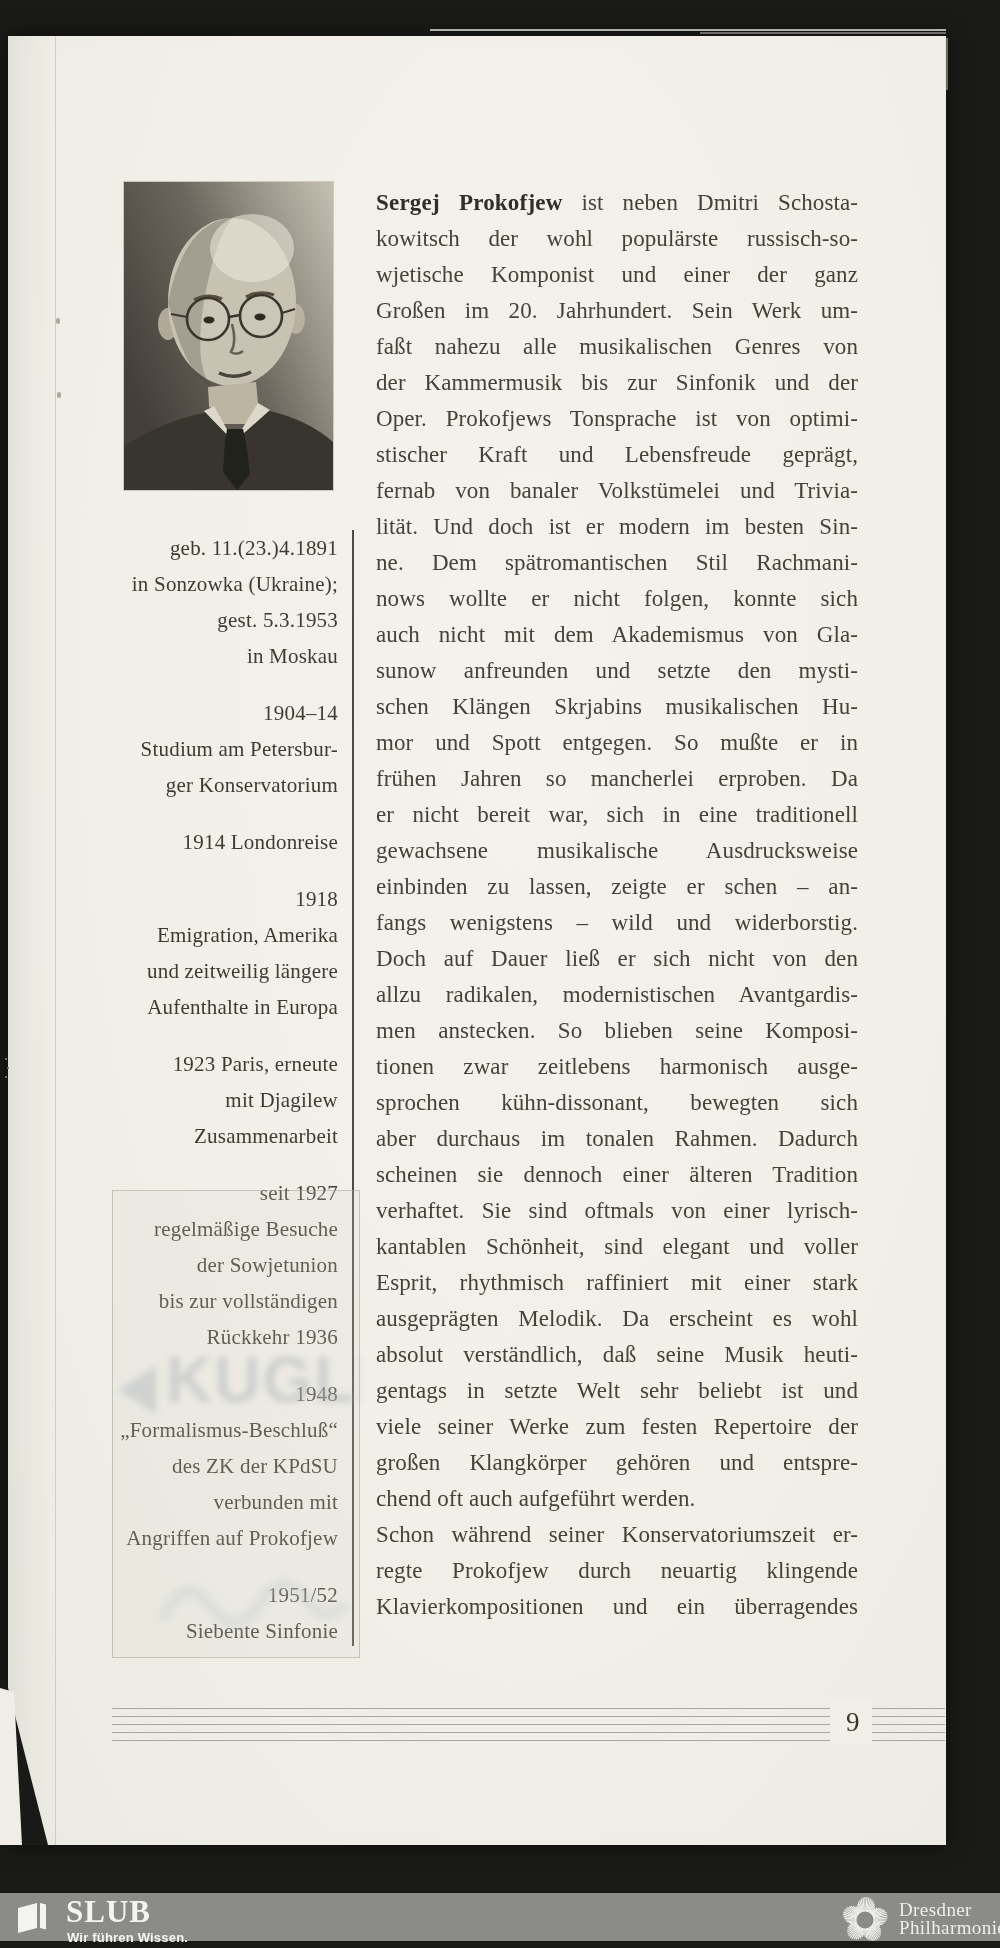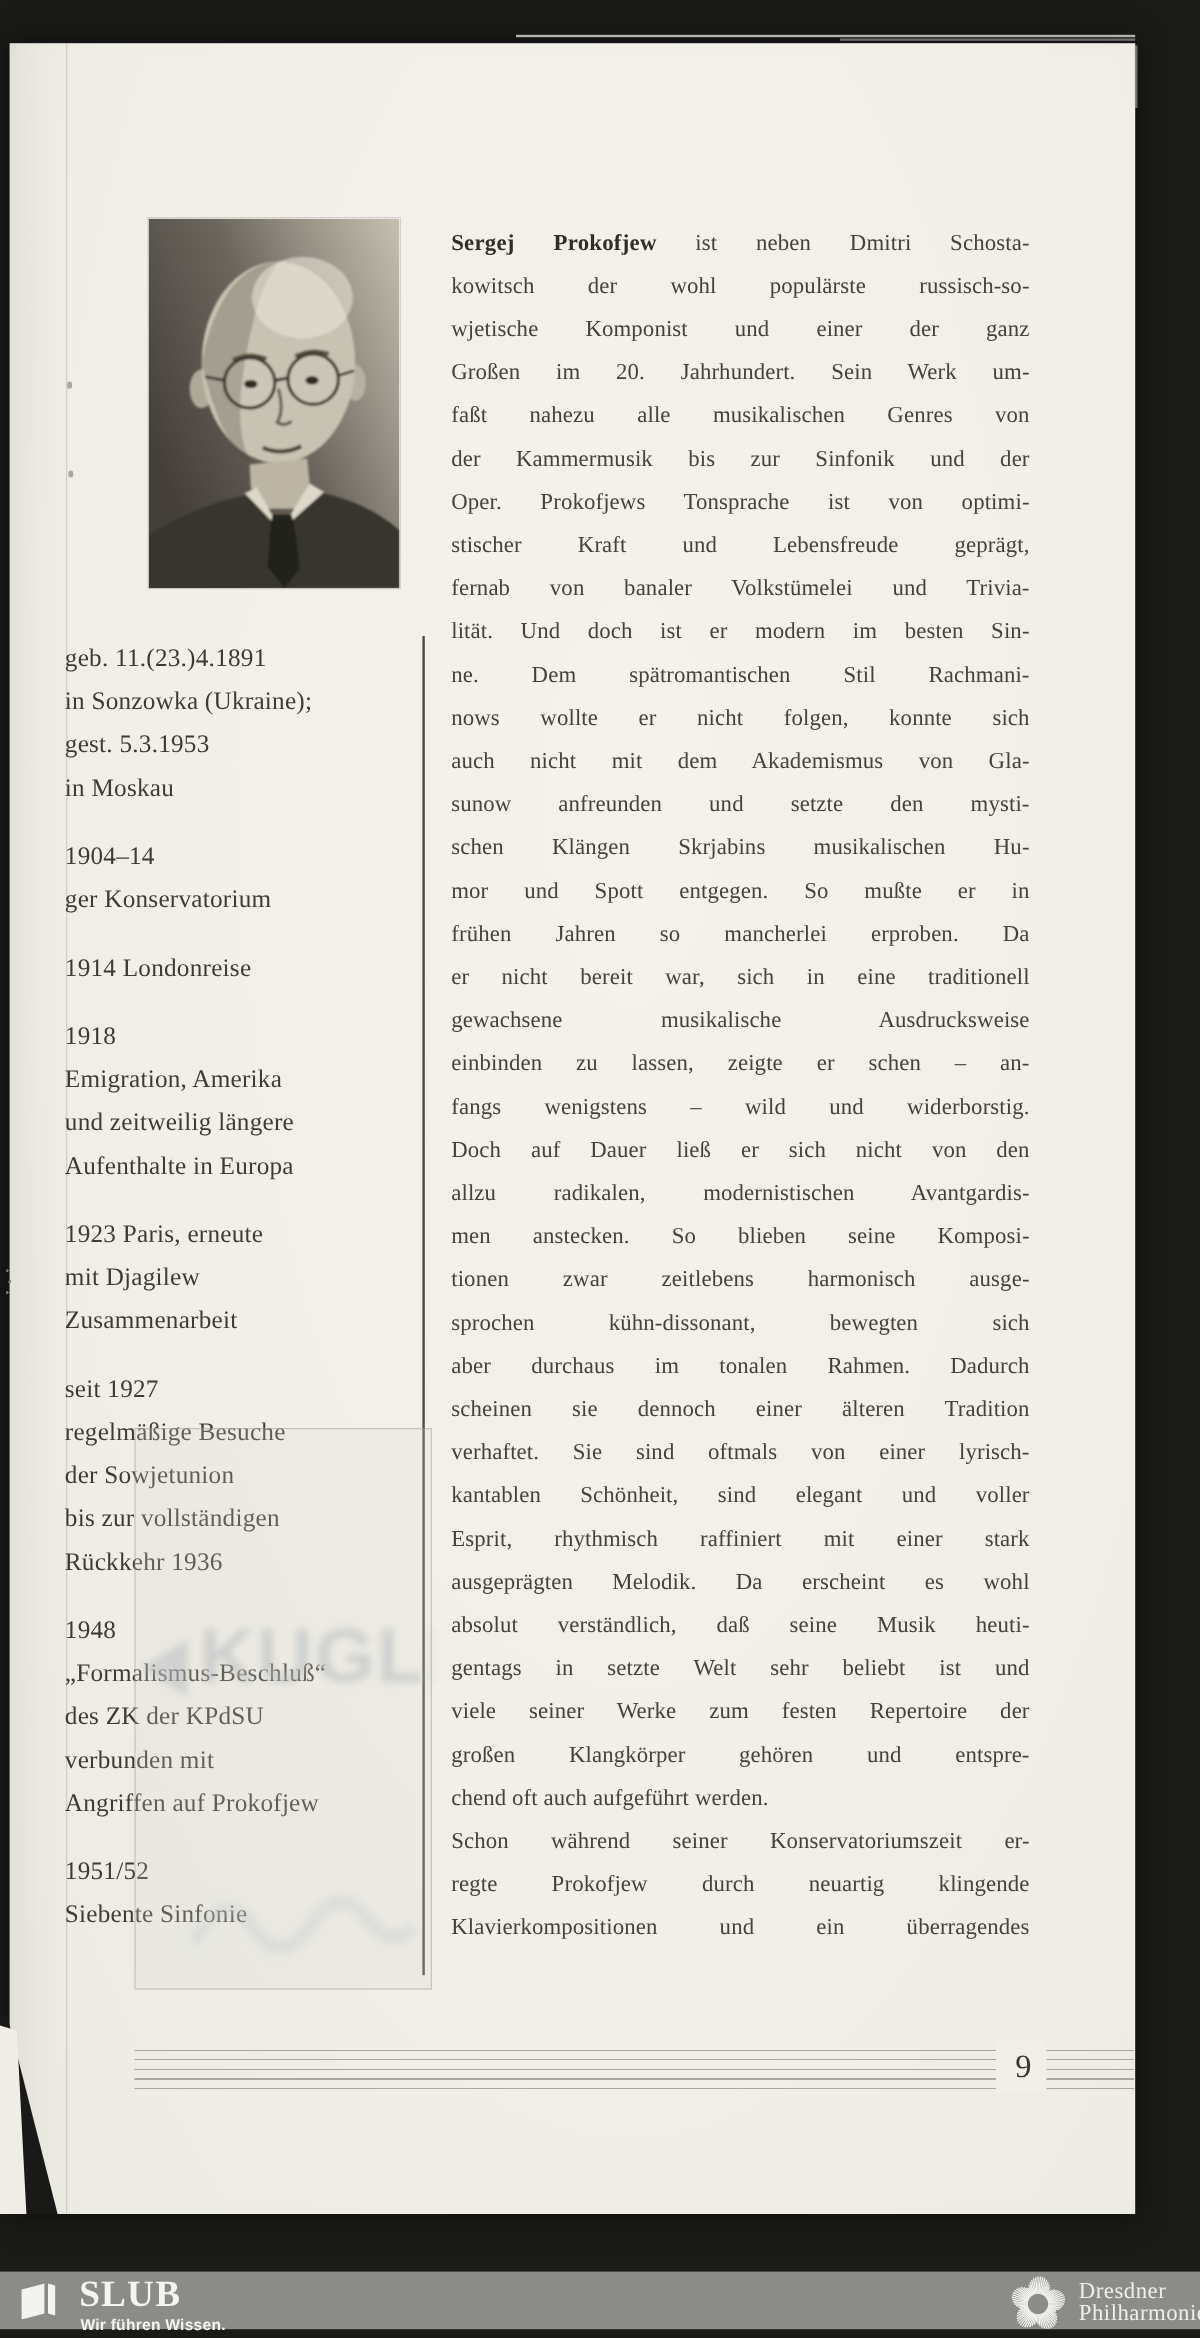--- a/index.html
+++ b/index.html
@@ -29,29 +29,29 @@
       radial-gradient(circle 2px at 6px 12px, #77776f 60%, transparent 61%),
       radial-gradient(circle 2px at 4px 21px, #8a8a85 60%, transparent 61%);
     opacity:.8;}
   
   .portrait{position:absolute;left:116px;top:146px;width:209px;height:308px;overflow:hidden;
     box-shadow:0 0 0 1px rgba(90,85,75,.25);}
   .portrait svg{display:block;}
   
   .timeline{
     position:absolute;left:46px;top:494px;width:284px;
-    text-align:left;color:#3f3b33;font-size:21px;letter-spacing:.2px;
+    text-align:right;color:#3f3b33;font-size:21px;letter-spacing:.2px;
   }
   .sb-group{margin-bottom:21px;}
   .sb-line{line-height:36px;white-space:nowrap;}
   .divider{position:absolute;left:344px;top:494px;width:2px;height:1116px;background:#4e4a42;}
   
   .main-text{
     position:absolute;left:368px;top:149px;width:482px;
-    color:#474239;font-size:19px;letter-spacing:.1px;
+    color:#474239;font-size:23px;letter-spacing:.1px;
   }
   .main-line{line-height:36px;text-align:justify;text-align-last:justify;white-space:normal;}
   .main-line.ragged{text-align-last:left;}
   .main-line b{color:#312e28;font-weight:700;letter-spacing:.2px;}
   
   .ghost-box{position:absolute;left:104px;top:1154px;width:246px;height:466px;
     border:1px solid rgba(150,148,138,.45);background:rgba(220,219,209,.22);}
   .ghost-text{position:absolute;left:158px;top:1312px;width:195px;overflow:hidden;
     font-family:"Liberation Sans",sans-serif;font-weight:700;font-size:64px;line-height:64px;
     color:rgba(182,188,191,.55);letter-spacing:2px;filter:blur(3px);white-space:nowrap;}
@@ -131,20 +131,21 @@
 
   <div class="timeline">
       <div class="sb-group">
         <div class="sb-line">geb. 11.(23.)4.1891</div>
         <div class="sb-line">in Sonzowka (Ukraine);</div>
         <div class="sb-line">gest. 5.3.1953</div>
         <div class="sb-line">in Moskau</div>
       </div>
       <div class="sb-group">
         <div class="sb-line">1904–14</div>
+        <div class="sb-line">Studium am Petersbur-</div>
         <div class="sb-line">ger Konservatorium</div>
       </div>
       <div class="sb-group">
         <div class="sb-line">1914 Londonreise</div>
       </div>
       <div class="sb-group">
         <div class="sb-line">1918</div>
         <div class="sb-line">Emigration, Amerika</div>
         <div class="sb-line">und zeitweilig längere</div>
         <div class="sb-line">Aufenthalte in Europa</div>

